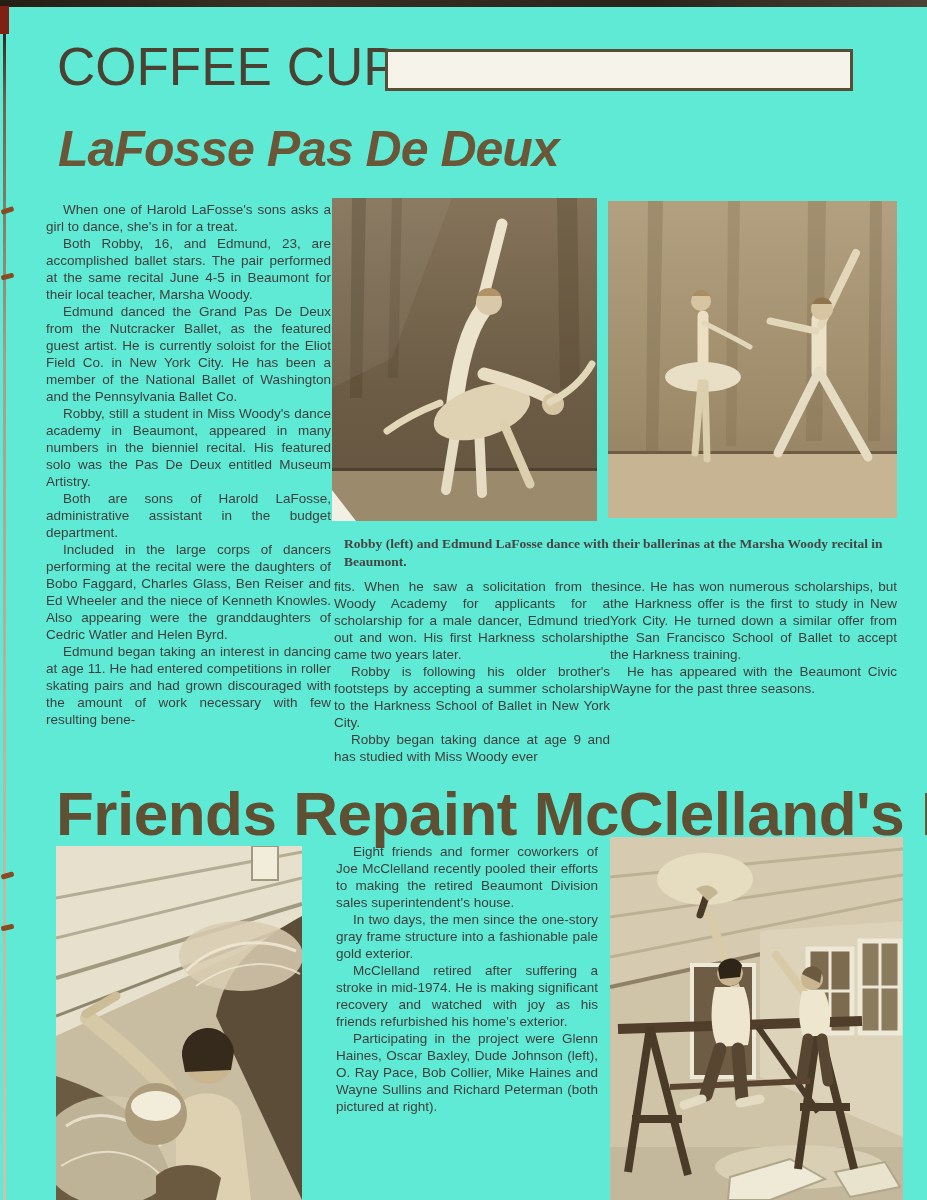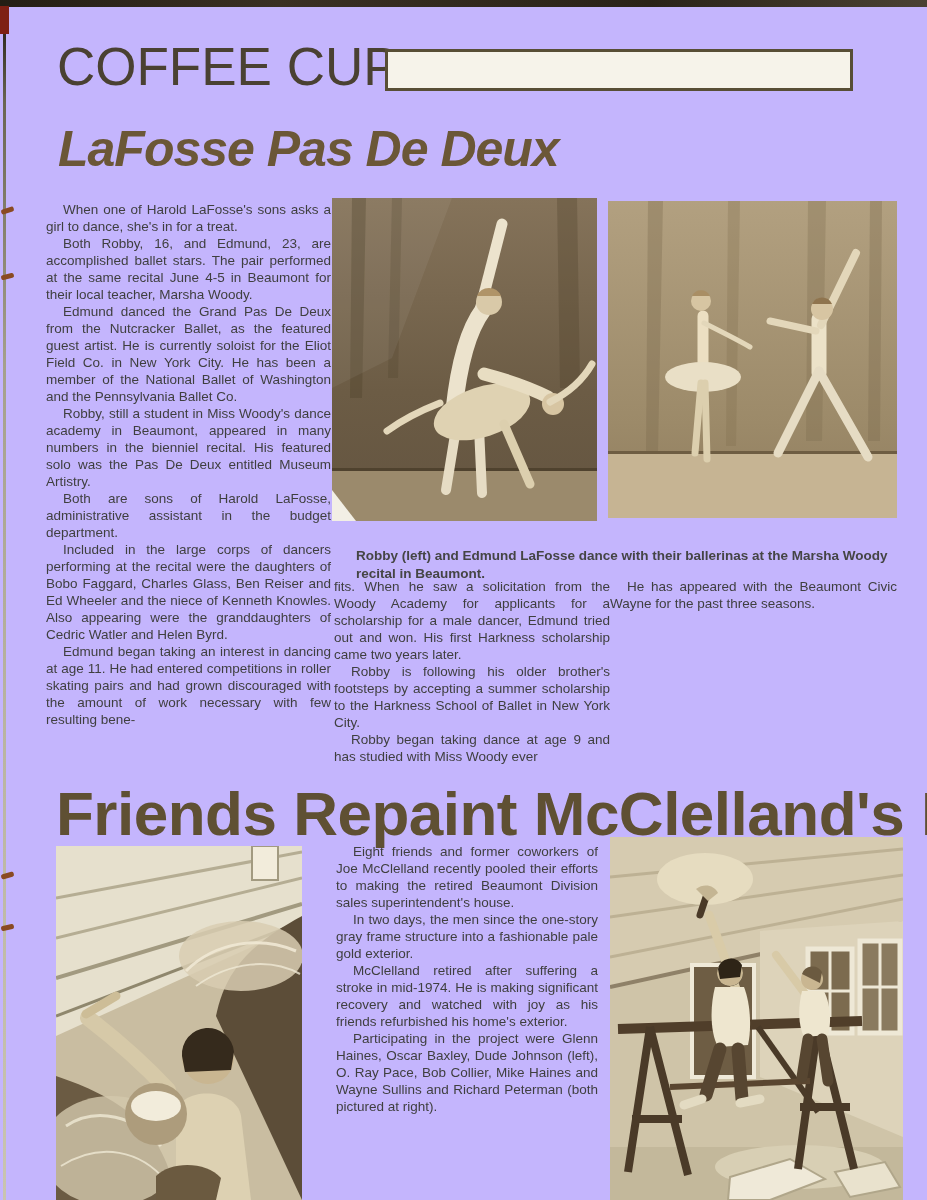--- a/index.html
+++ b/index.html
@@ -1,18 +1,18 @@
 <!DOCTYPE html>
 <html><head>
 <meta charset="utf-8">
 <style>
   html,body{margin:0;padding:0;background:#888;}
   .page{
     position:relative;width:927px;height:1200px;margin:0 auto;
-    background:#c4b5fd;overflow:hidden;
+    background:#5eead4;overflow:hidden;
     font-family:"Liberation Sans",sans-serif;color:#3f3f3f;
   }
   
   .scan-edge-top{position:absolute;left:0;top:0;width:927px;height:7px;
     background:linear-gradient(to right,#241e14,#3a3023 30%,#2a2318 70%,#4a4233);}
   .scan-edge-left{position:absolute;left:3px;top:7px;width:3px;height:1193px;
     background:linear-gradient(to bottom,#1c1710,#6a6552 8%,#a5a08c 30%,#b9b4a0 60%,#c9c4b0);}
   .corner-mark{position:absolute;left:0;top:6px;width:9px;height:28px;background:#7e2014;}
   .staple{position:absolute;width:13px;height:5px;background:#8a4a22;border-radius:2px;}
   .staple.s1{left:1px;top:208px;transform:rotate(-18deg);}
@@ -36,22 +36,22 @@
 
   
   .col{position:absolute;font-size:13.5px;line-height:17px;text-align:justify;}
   .col p{margin:0;text-indent:17px;}
   .col p.cont{text-indent:0;}
   .col1{left:46px;top:201px;width:285px;}
   .col2{left:334px;top:578px;width:276px;}
   .col3{left:610px;top:578px;width:287px;}
   .col4{left:336px;top:843px;width:262px;}
 
-  .caption{position:absolute;left:340px;top:531px;width:552px;margin:16px;
-    font-size:13.5px;line-height:18px;font-weight:700;color:#454545;text-align:left;}
+  .caption{position:absolute;left:340px;top:531px;width:552px;margin:4px;
+    font-size:13.5px;line-height:18px;font-weight:700;color:#454545;text-align:left;font-family:Liberation Serif, serif;}
 
   
   .photo{position:absolute;overflow:hidden;}
   .photoA{left:332px;top:198px;width:265px;height:323px;}
   .photoB{left:608px;top:201px;width:289px;height:317px;}
   .photoC{left:56px;top:846px;width:246px;height:354px;}
   .photoD{left:610px;top:837px;width:293px;height:363px;}
   .photo svg{display:block;}
 </style>
 </head>
@@ -153,20 +153,21 @@
 
   <p class="caption">Robby (left) and Edmund LaFosse dance with their ballerinas at the Marsha Woody recital in Beaumont.</p>
 
   <div class="col col2">
     <p class="cont">fits. When he saw a solicitation from the Woody Academy for applicants for a scholarship for a male dancer, Edmund tried out and won. His first Harkness scholarship came two years later.</p>
     <p>Robby is following his older brother's footsteps by accepting a summer scholarship to the Harkness School of Ballet in New York City.</p>
     <p>Robby began taking dance at age 9 and has studied with Miss Woody ever</p>
   </div>
 
   <div class="col col3">
+    <p class="cont">since. He has won numerous scholarships, but the Harkness offer is the first to study in New York City. He turned down a similar offer from the San Francisco School of Ballet to accept the Harkness training.</p>
     <p>He has appeared with the Beaumont Civic Wayne for the past three seasons.</p>
   </div>
 
   <h2 class="headline2">Friends Repaint McClelland's House</h2>
 
   <div class="photo photoC" title="Dude Johnson kneels painting lower house siding beside paint bucket">
     <svg width="246" height="354" viewBox="0 0 246 354">
       <rect width="246" height="354" fill="#c9bda1"></rect>
       <polygon points="0,0 246,0 246,78 0,190" fill="#e6e0cd"></polygon>
       <path d="M0,52 L246,6" stroke="#b5ad93" stroke-width="3" fill="none"></path>

